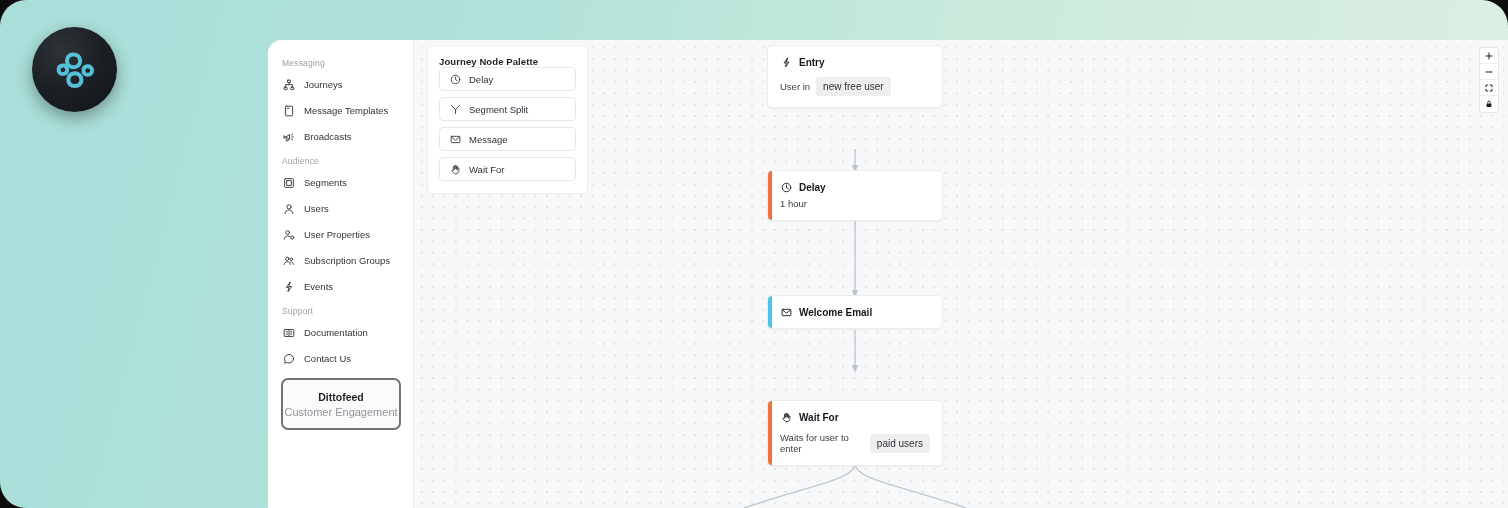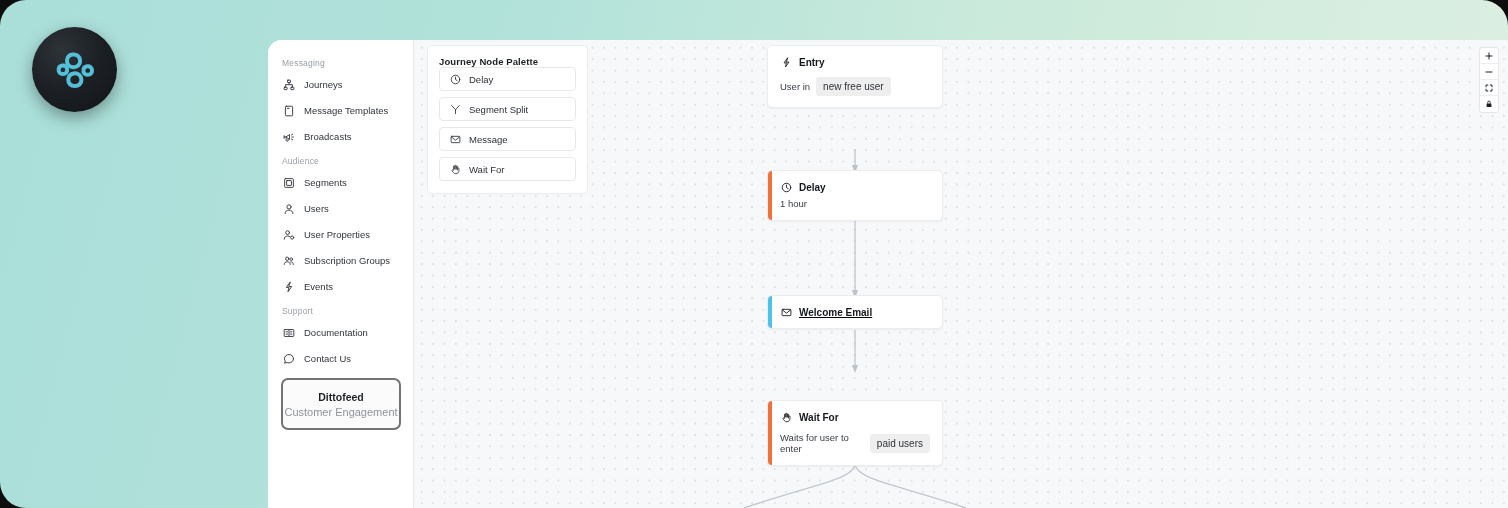--- a/index.html
+++ b/index.html
@@ -447,21 +447,21 @@
               <path d="M8 4.4V8l2.4 1.6"></path>
           </svg>
         </span>
         <span>Delay</span>
       </div>
       <div class="jnode-sub plain" style="margin-top:5px;">
         <span>1 hour</span>
       </div>
     </div>
 
-    <div class="jnode" style="left:353px; top:255px; padding-bottom:10px;text-decoration:underline;">
+    <div class="jnode" style="left:353px; top:255px; padding-bottom:10px;">
       <span class="accent" style="background:#4ec3ea;"></span>
       <div class="jnode-head">
         <span class="jnode-icon">
           <svg viewBox="0 0 16 16" fill="none" stroke="currentColor" stroke-width="1.3" stroke-linecap="round" stroke-linejoin="round">
             <rect x="1.6" y="3.4" width="12.8" height="9.2" rx="1.1"></rect>
             <path d="M2.2 4.4L8 9l5.8-4.6"></path>
           </svg>
         </span>
         <span>Welcome Email</span>
       </div>

